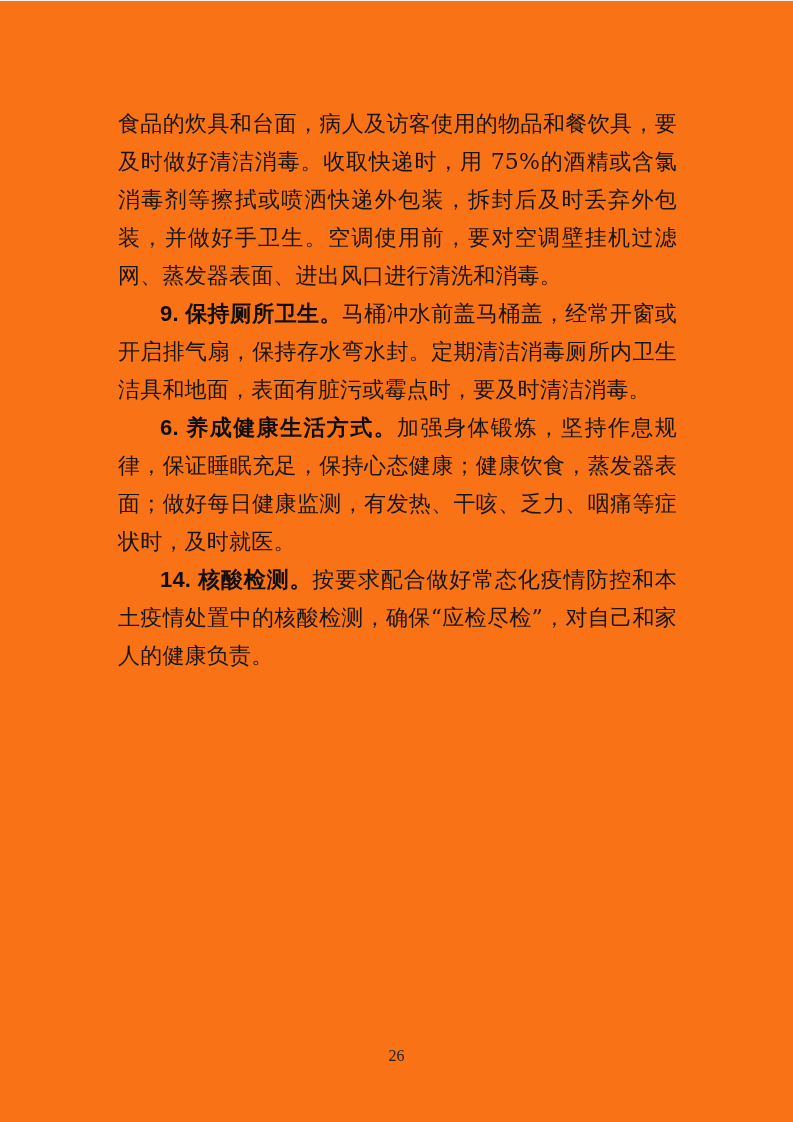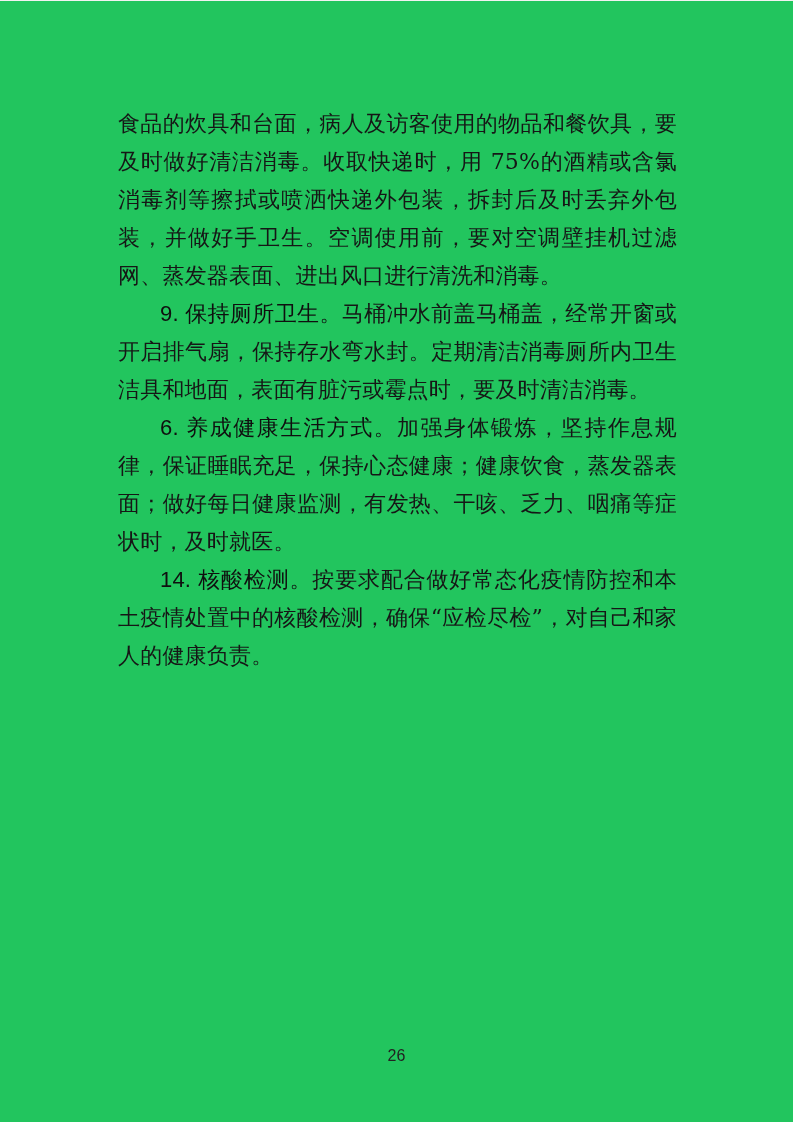--- a/index.html
+++ b/index.html
@@ -4,21 +4,21 @@
 <style>
   html, body {
     margin: 0;
     padding: 0;
     background: #ffffff;
   }
   .page {
     position: relative;
     width: 793px;
     height: 1122px;
-    background: #22c55e;
+    background: #f97316;
     overflow: hidden;
     border-top: 1px solid #f2f2f2;
   }
   .content {
     position: absolute;
     left: 118px;
     top: 104px;
     width: 559px;
     font-family: "DejaVu Serif", "Liberation Serif", serif;
     font-size: 22px;
@@ -29,31 +29,31 @@
     letter-spacing: 0.2px;
   }
   .para {
     margin: 0;
     padding: 0;
   }
   .para.indented {
     text-indent: 42px;
   }
   .para-heading {
-    font-weight: 400;
+    font-weight: 700;
     font-family: "Liberation Sans", "DejaVu Sans", sans-serif;
     color: #0f0f0f;
   }
   .footer-pagenum {
     position: absolute;
     top: 1046px;
     left: 0;
     width: 100%;
     text-align: center;
-    font-family: Liberation Sans, sans-serif;
+    font-family: Liberation Serif, serif;
     font-size: 16px;
     color: #222222;
   }
 </style>
 </head>
 <body>
 
 <div class="page">
   <div class="content">
 

